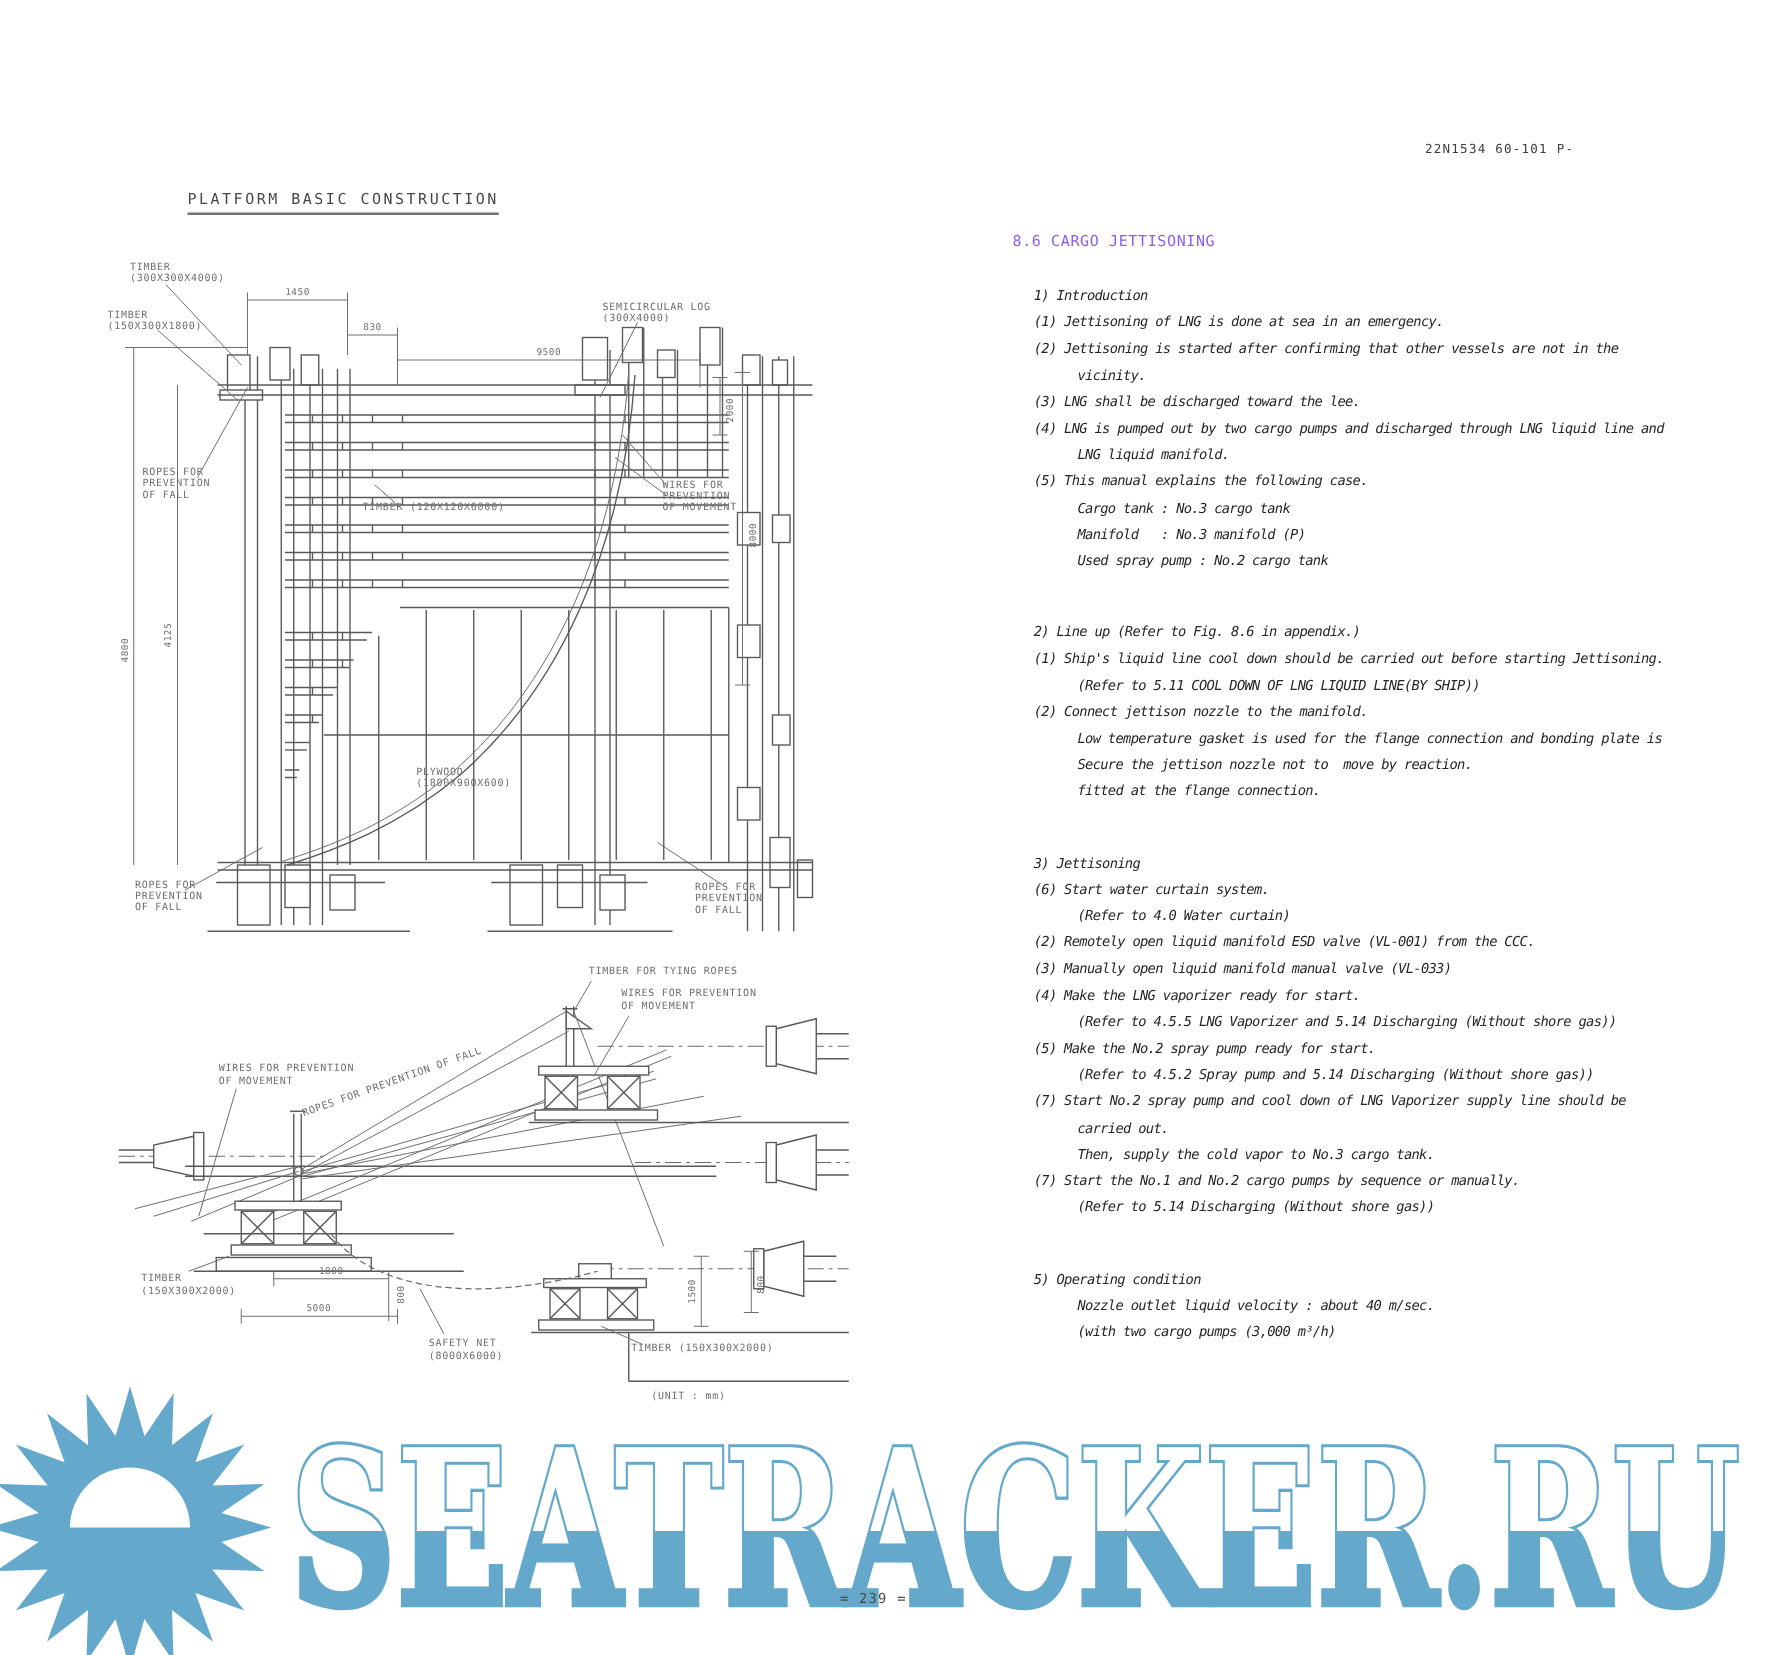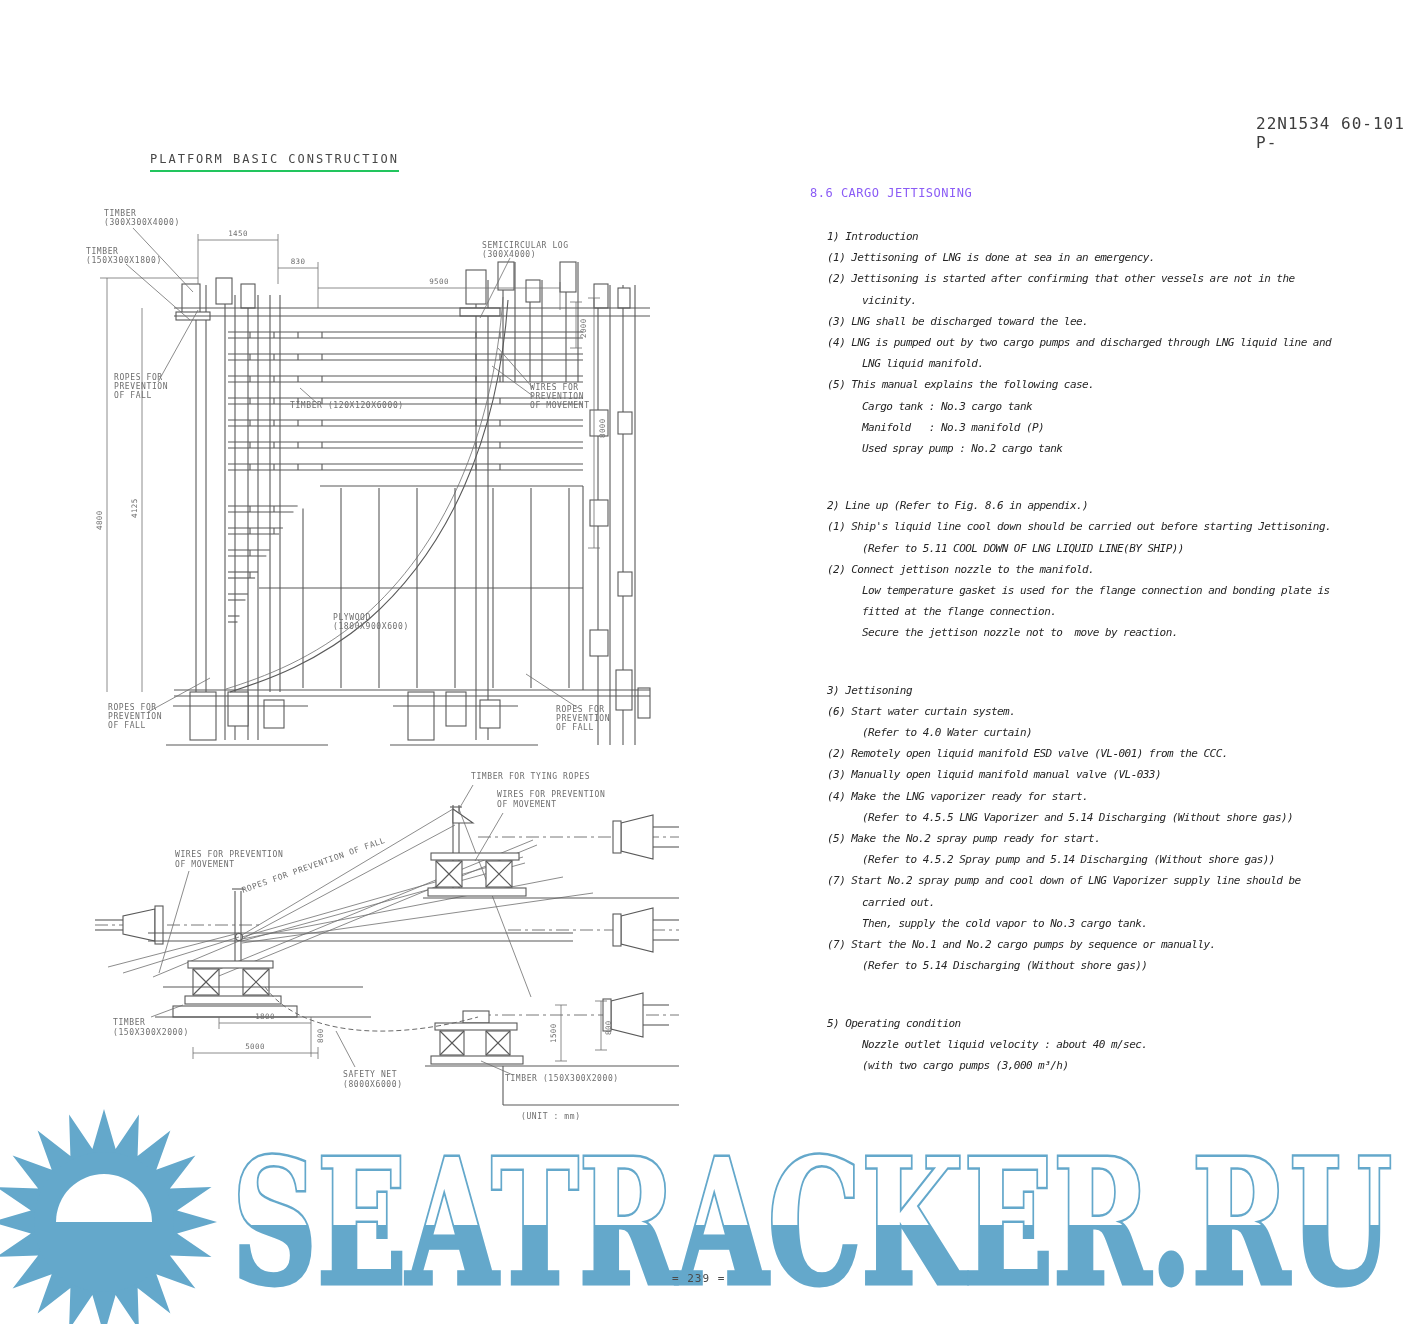--- a/index.html
+++ b/index.html
@@ -1,22 +1,22 @@
 <!DOCTYPE html>
 <html><head>
 <meta charset="utf-8">
 <style>
   html,body{margin:0;padding:0;}
   body{width:1420px;height:1324px;background:#ffffff;position:relative;overflow:hidden;
        font-family:"DejaVu Sans Mono", monospace;}
   .page{position:absolute;inset:0;background:#fff;}
 
-  .doc-ref{position:absolute;left:1256px;top:114px;font-size:16px;letter-spacing:1px;color:#3d3d3d;}
+  .doc-ref{position:absolute;left:1140px;top:114px;font-size:10px;letter-spacing:1px;color:#3d3d3d;}
   .drawing-title{position:absolute;left:150px;top:152px;font-size:12px;letter-spacing:2px;color:#474747;
-       border-bottom:2px solid #22c55e;padding-bottom:4px;}
+       border-bottom:2px solid #737373;padding-bottom:4px;}
 
   .text-col{position:absolute;left:810px;top:186px;width:560px;color:#242424;}
   .sec-heading{font-size:12px;letter-spacing:.5px;color:#8b5cf6;}
   .lines{margin-top:26px;}
   .tline{font-size:11px;line-height:21.2px;letter-spacing:-0.55px;white-space:pre;color:#262626;font-style:italic;}
   .tline.i1{padding-left:17px;}
   .tline.i2{padding-left:52px;}
   .tline.gap{margin-top:36px;}
 
   svg{position:absolute;}
@@ -415,22 +415,22 @@
         <div class="tline i2">LNG liquid manifold.</div>
         <div class="tline i1">(5) This manual explains the following case.</div>
         <div class="tline i2">Cargo tank : No.3 cargo tank</div>
         <div class="tline i2">Manifold   : No.3 manifold (P)</div>
         <div class="tline i2">Used spray pump : No.2 cargo tank</div>
         <div class="tline i1 gap">2) Line up (Refer to Fig. 8.6 in appendix.)</div>
         <div class="tline i1">(1) Ship's liquid line cool down should be carried out before starting Jettisoning.</div>
         <div class="tline i2">(Refer to 5.11 COOL DOWN OF LNG LIQUID LINE(BY SHIP))</div>
         <div class="tline i1">(2) Connect jettison nozzle to the manifold.</div>
         <div class="tline i2">Low temperature gasket is used for the flange connection and bonding plate is</div>
+        <div class="tline i2">Secure the jettison nozzle not to  move by reaction.</div>
         <div class="tline i2">fitted at the flange connection.</div>
-        <div class="tline i2">Secure the jettison nozzle not to  move by reaction.</div>
         <div class="tline i1 gap">3) Jettisoning</div>
         <div class="tline i1">(6) Start water curtain system.</div>
         <div class="tline i2">(Refer to 4.0 Water curtain)</div>
         <div class="tline i1">(2) Remotely open liquid manifold ESD valve (VL-001) from the CCC.</div>
         <div class="tline i1">(3) Manually open liquid manifold manual valve (VL-033)</div>
         <div class="tline i1">(4) Make the LNG vaporizer ready for start.</div>
         <div class="tline i2">(Refer to 4.5.5 LNG Vaporizer and 5.14 Discharging (Without shore gas))</div>
         <div class="tline i1">(5) Make the No.2 spray pump ready for start.</div>
         <div class="tline i2">(Refer to 4.5.2 Spray pump and 5.14 Discharging (Without shore gas))</div>
         <div class="tline i1">(7) Start No.2 spray pump and cool down of LNG Vaporizer supply line should be</div>

